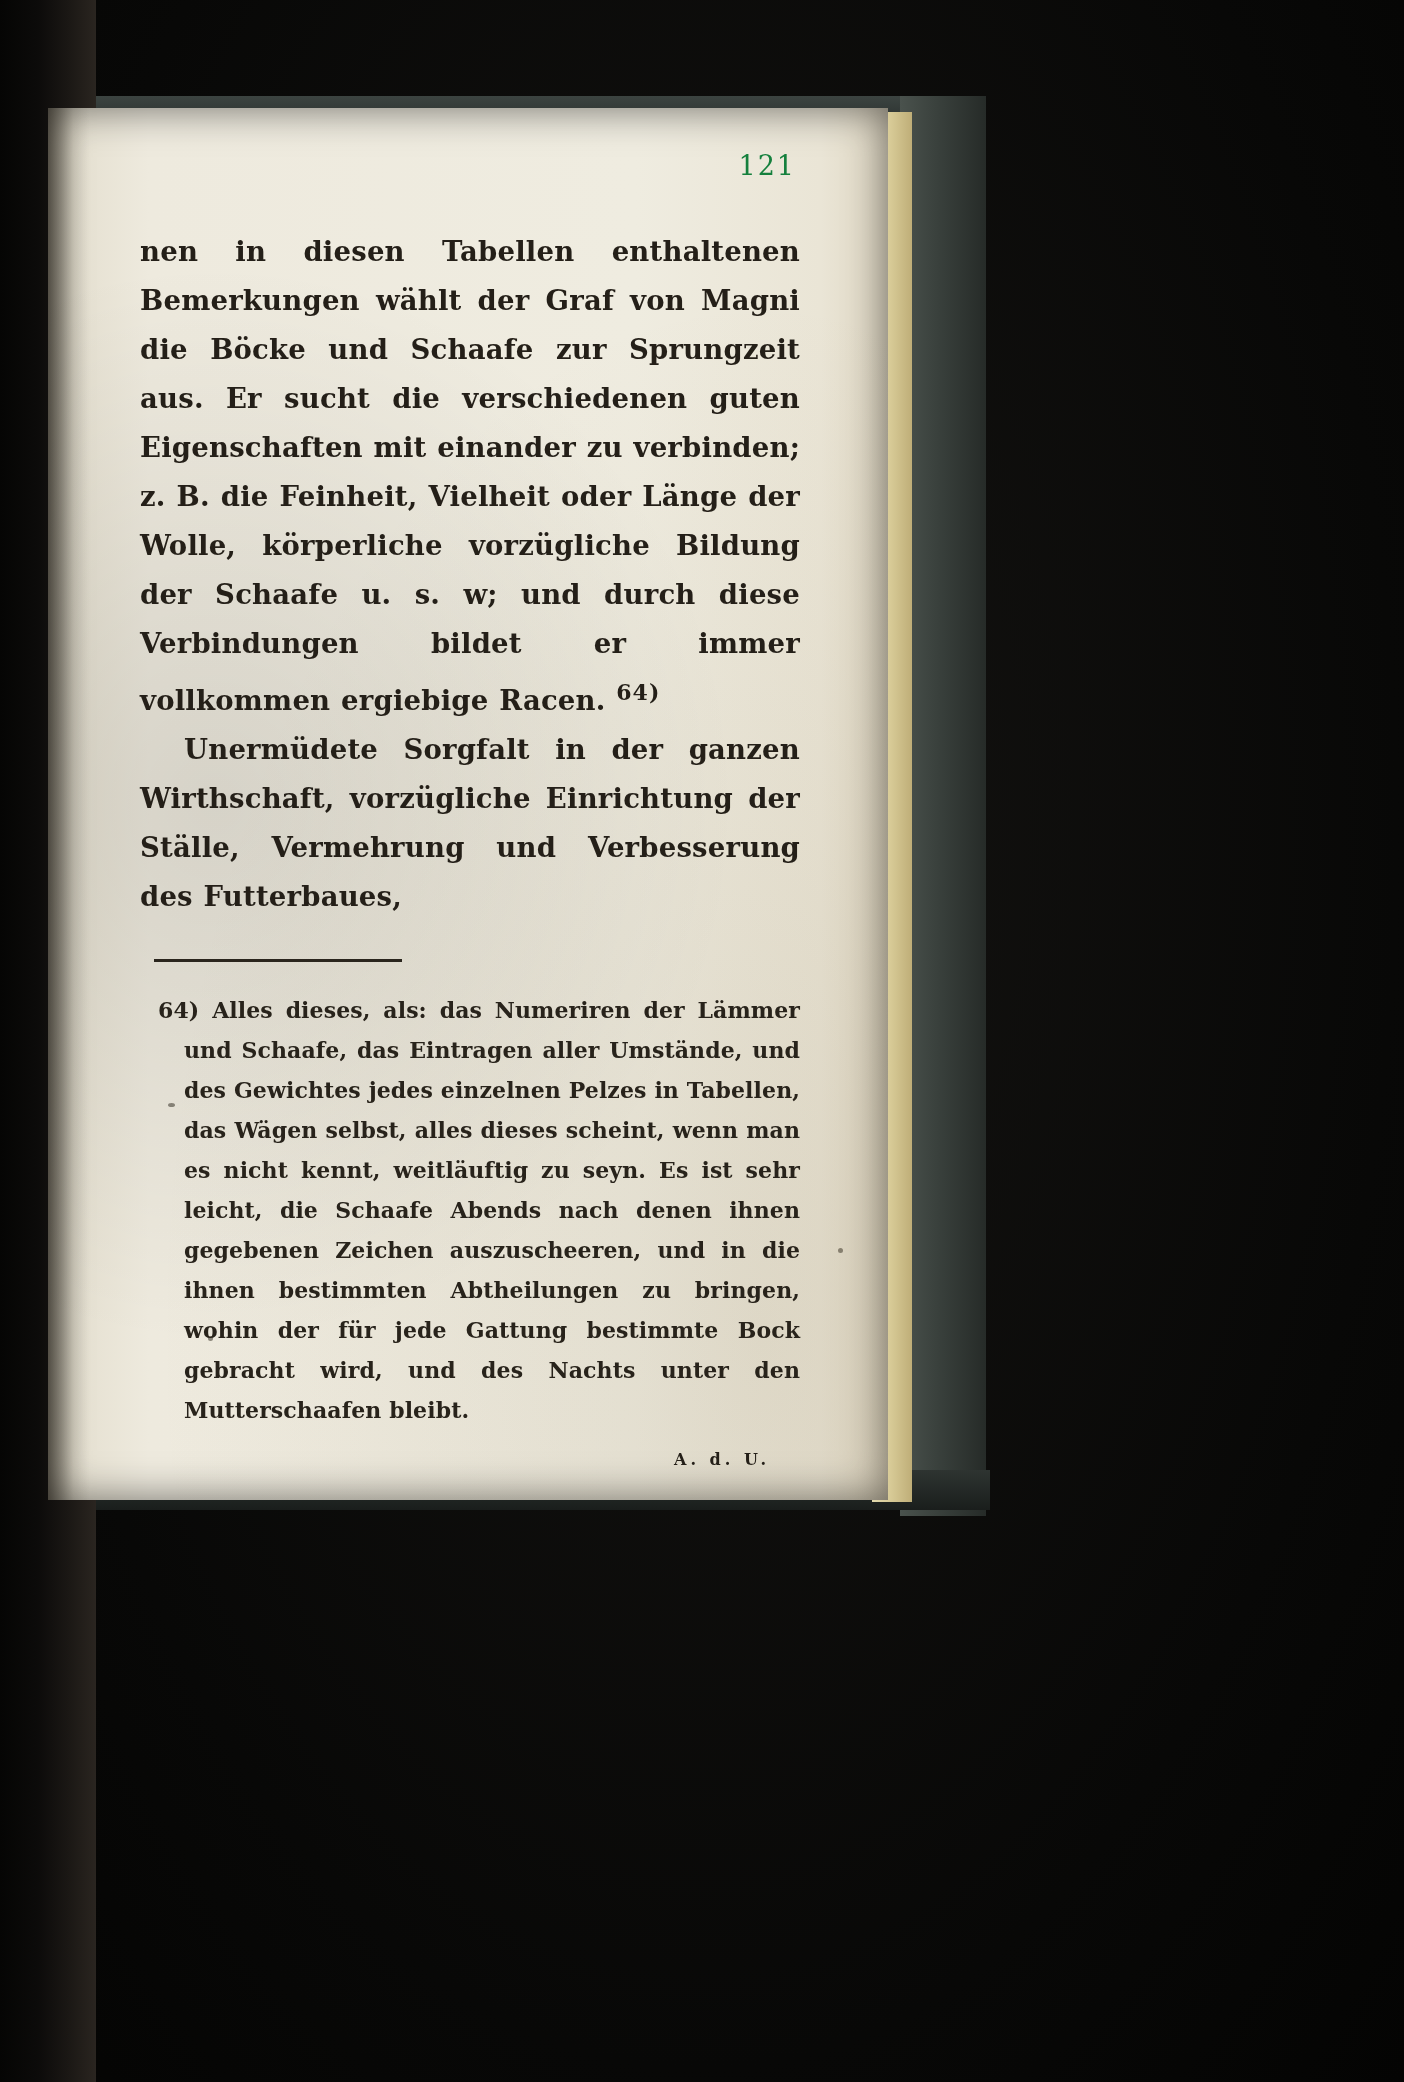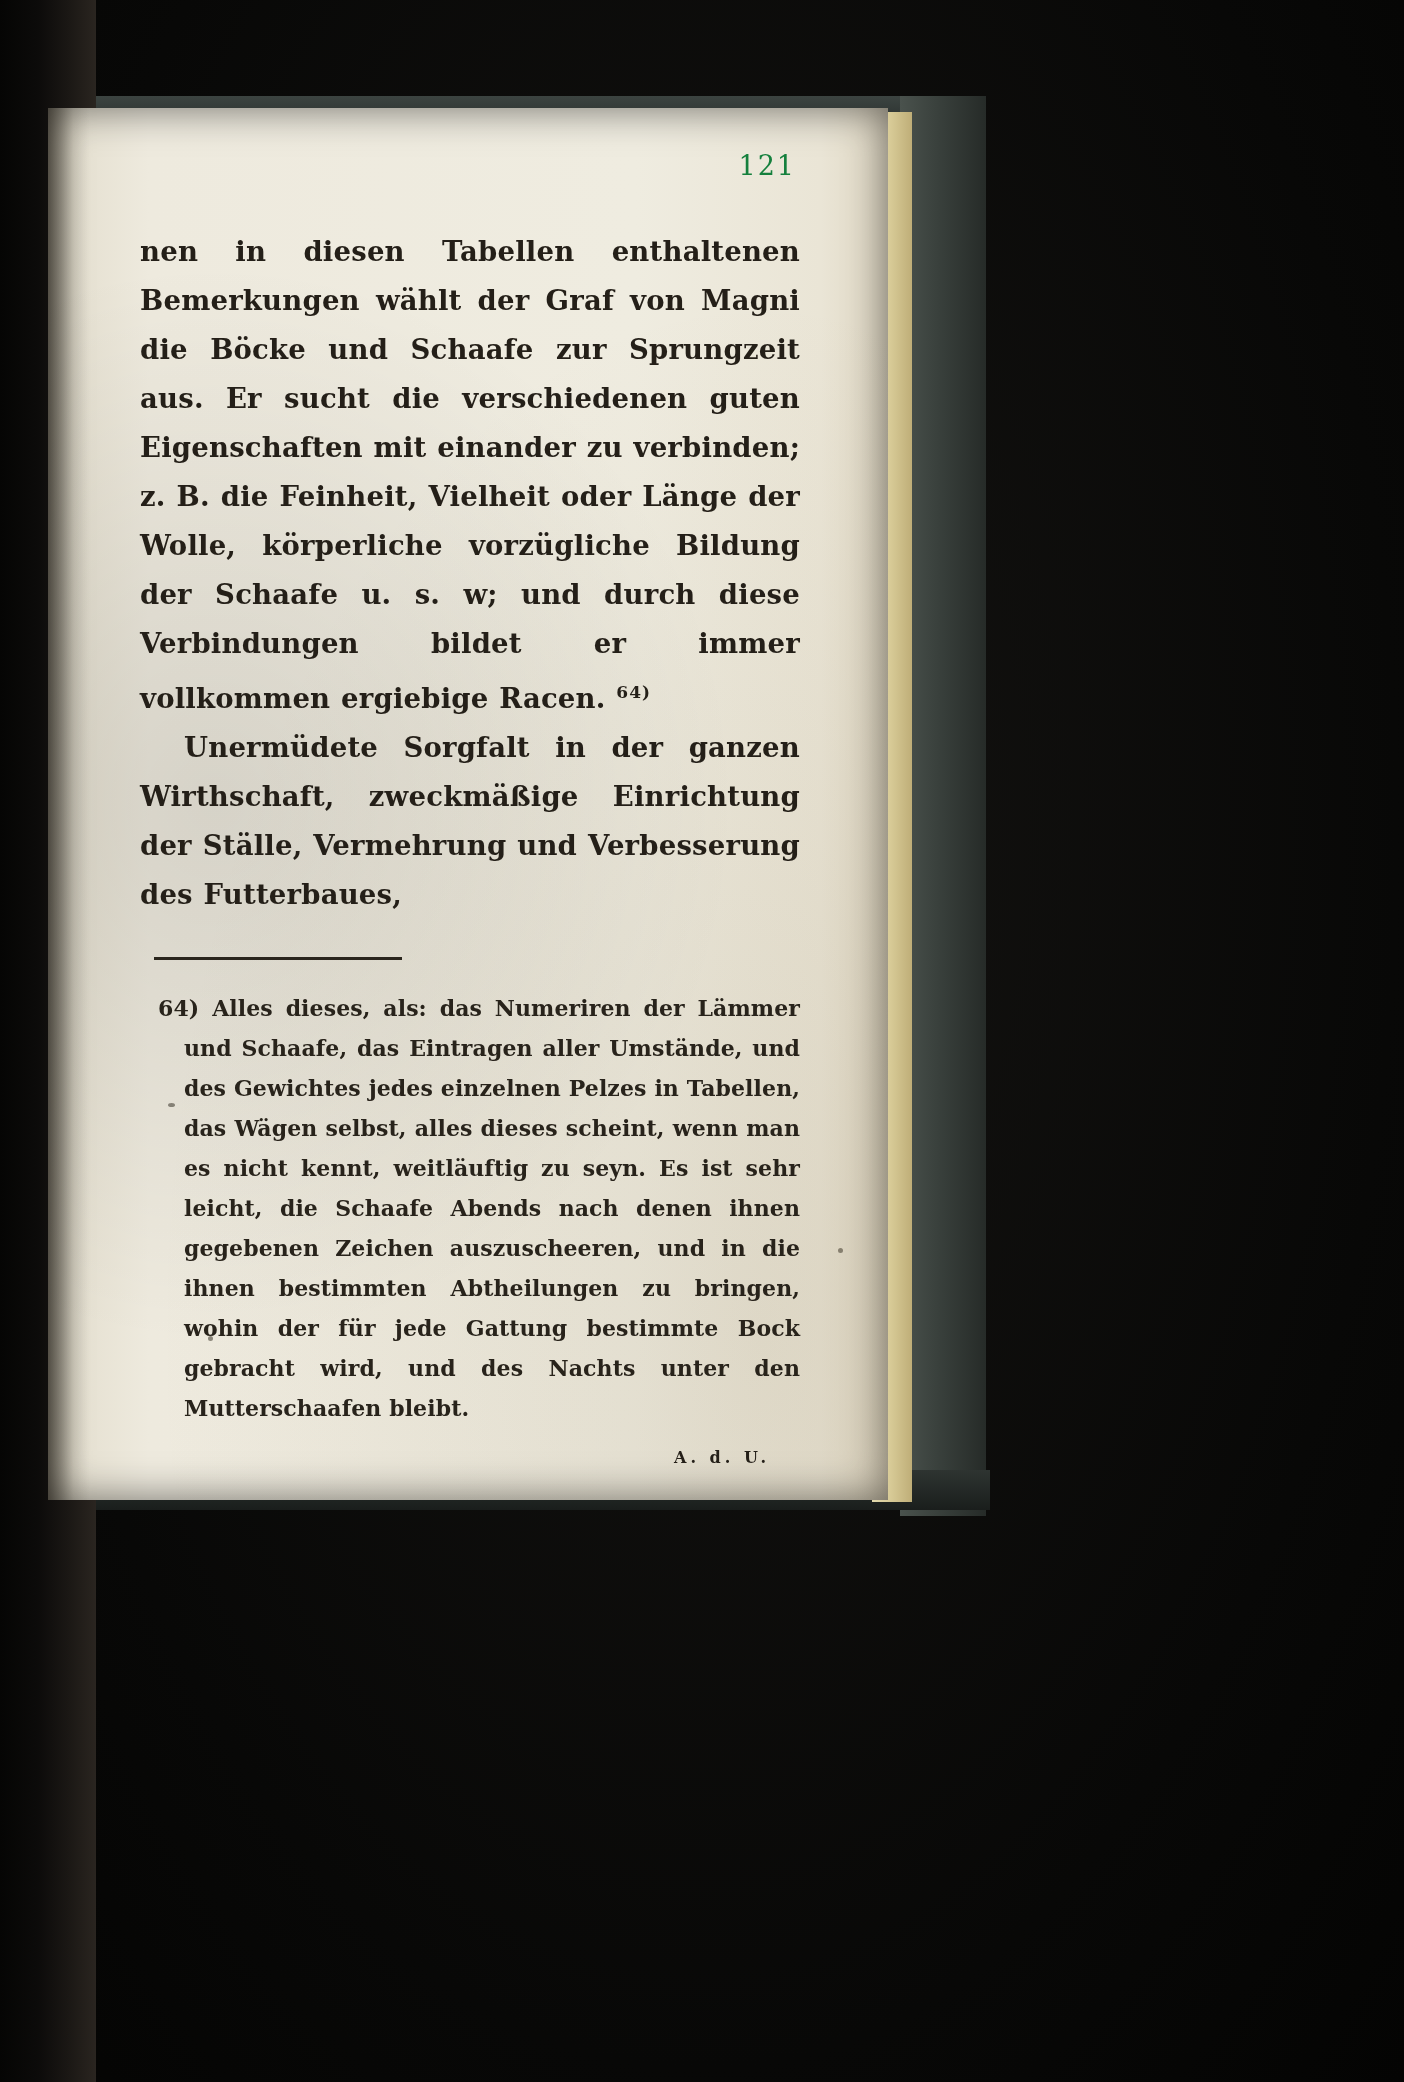--- a/index.html
+++ b/index.html
@@ -134,21 +134,21 @@
     letter-spacing: 0.2px;
     word-spacing: 1px;
   }
   .body-text p {
     margin: 0;
   }
   .body-text p.indent {
     text-indent: 44px;
   }
   .fnref {
-    font-size: 17px;
+    font-size: 22px;
     vertical-align: super;
     letter-spacing: 1px;
   }
 
   .fn-rule {
     margin: 38px 0 28px 14px;
     width: 248px;
     height: 3px;
     background: #2a251d;
   }
@@ -217,21 +217,21 @@
     <div class="speck" style="left:790px; top:1140px; width:5px; height:5px;"></div>
   </div>
 
   <div class="fold-shadow"></div>
 
   <div class="textblock">
     <div class="folio">121</div>
 
     <div class="body-text">
       <p><span>nen in diesen Tabellen enthaltenen Bemerkungen wählt der Graf von Magni die Böcke und Schaafe zur Sprungzeit aus.  Er sucht die verschiedenen guten Eigenschaften mit einander zu verbinden;  z. B. die Feinheit, Vielheit oder Länge der Wolle, körperliche vorzügliche Bildung der Schaafe u. s. w; und durch diese Verbindungen bildet er immer vollkommen ergiebige Racen. </span><span class="fnref">64)</span></p>
-      <p class="indent">Unermüdete Sorgfalt in der ganzen Wirthschaft, zweckmäßige Einrichtung der Ställe, Vermehrung und Verbesserung des Futterbaues,</p>
+      <p class="indent">Unermüdete Sorgfalt in der ganzen Wirthschaft, vorzügliche Einrichtung der Ställe, Vermehrung und Verbesserung des Futterbaues,</p>
     </div>
 
     <div class="fn-rule"></div>
 
     <div class="footnote">
       <p>64) Alles dieses, als: das Numeriren der Lämmer und Schaafe, das Eintragen aller Umstände, und des Gewichtes jedes einzelnen Pelzes in Tabellen, das Wägen selbst, alles dieses scheint, wenn man es nicht kennt, weitläuftig zu seyn. Es ist sehr leicht, die Schaafe Abends nach denen ihnen gegebenen Zeichen auszuscheeren, und in die ihnen bestimmten Abtheilungen zu bringen, wohin der für jede Gattung bestimmte Bock gebracht wird, und des Nachts unter den Mutterschaafen bleibt.</p>
       <div class="signoff">A. d. U.</div>
     </div>
   </div>
 </div>

